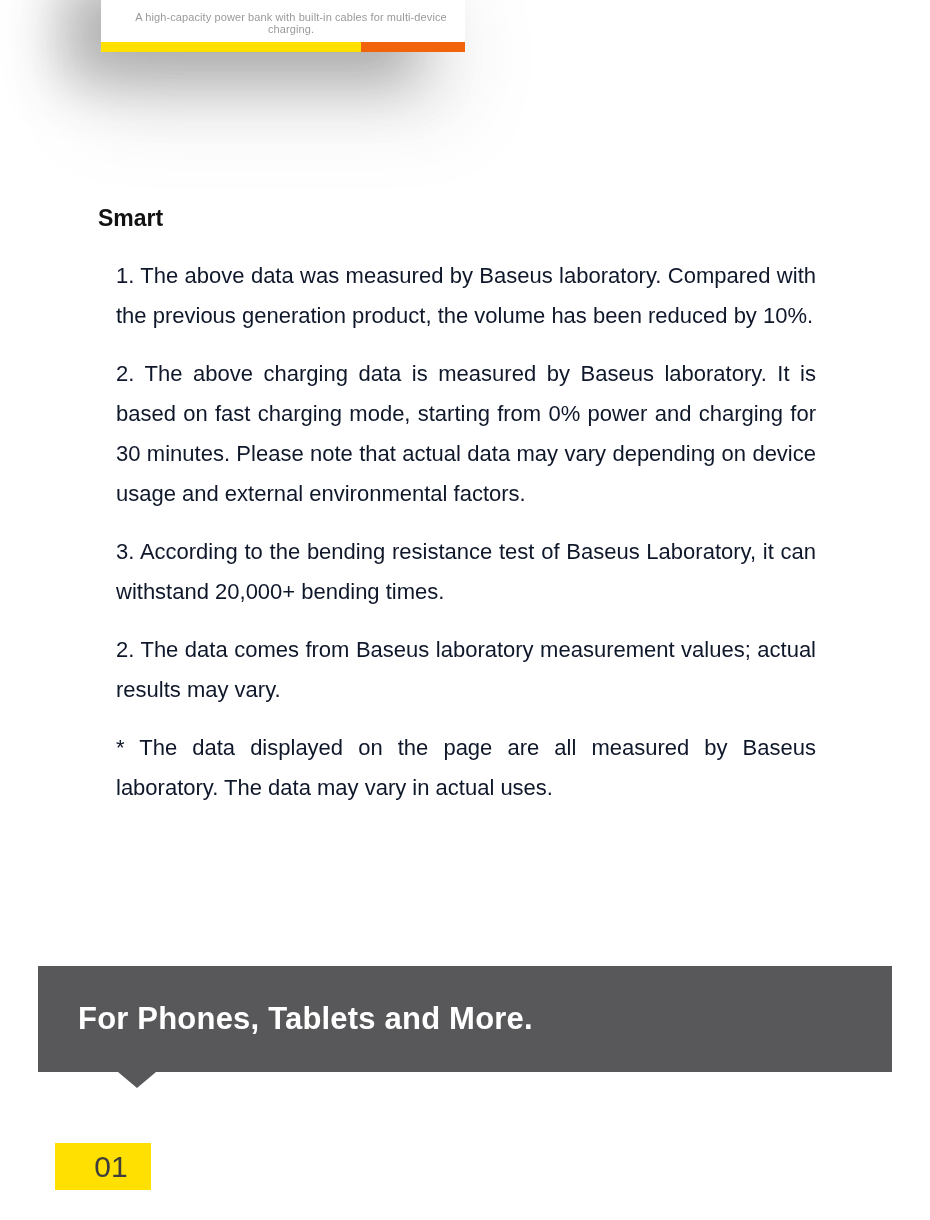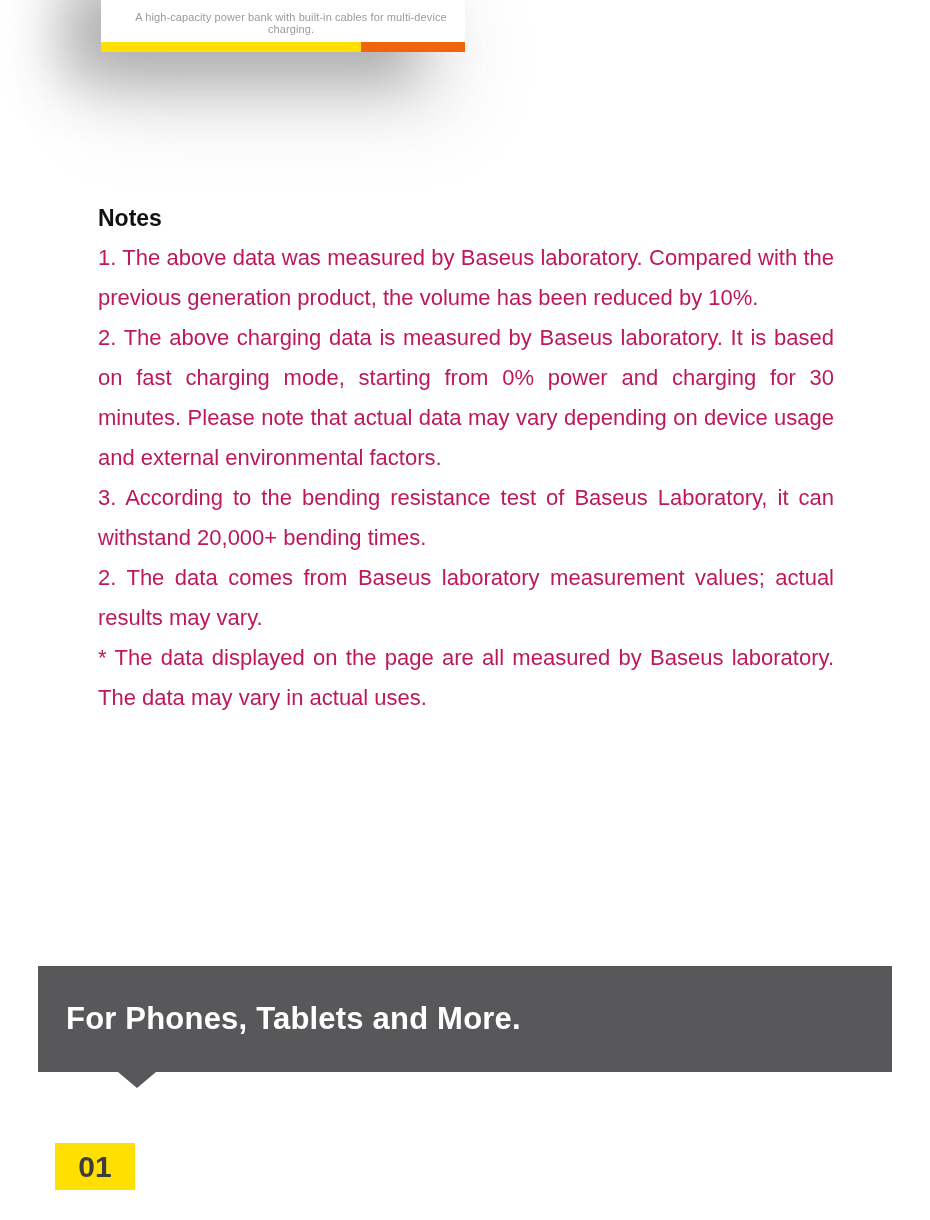--- a/index.html
+++ b/index.html
@@ -57,39 +57,39 @@
     color: #161616;
   }
   .notes h2 {
     margin: 0;
     font-size: 23px;
     font-weight: 700;
     line-height: 40px;
     color: #111111;
   }
   .notes p {
-    margin: 0;
+    margin: 18px;
     font-size: 22px;
     line-height: 40px;
     text-align: justify;
-    color: #be185d;
+    color: #0f172a;
   }
 
   
   .banner {
     position: absolute;
     left: 38px;
     top: 966px;
     width: 854px;
     height: 106px;
     background: #58585a;
   }
   .banner h1 {
     margin: 0;
-    padding-left: 28px;
+    padding-left: 40px;
     font-size: 31px;
     font-weight: 700;
     line-height: 106px;
     color: #ffffff;
     letter-spacing: 0.2px;
   }
   .banner-pointer {
     position: absolute;
     left: 118px;
     top: 1072px;
@@ -109,22 +109,23 @@
     align-items: center;
   }
   .feature-badge {
     width: 80px;
     height: 47px;
     background: #ffe000;
     display: flex;
     align-items: center;
     justify-content: center;
     font-size: 30px;
-    font-weight: 700;
+    font-weight: 400;
     color: #3d3d3d;
+    padding-left: 16px;
   }
   .feature-title {
     margin-left: 18px;
     font-size: 23px;
     font-weight: 700;
     color: #45453a;
     line-height: 47px;
     white-space: nowrap;
   }
 </style>
@@ -135,21 +136,21 @@
 
   <div class="top-card">
     <div class="card-subtitle">A high-capacity power bank with built-in cables for multi-device charging.</div>
     <div class="card-bars">
       <div class="bar-yellow"></div>
       <div class="bar-orange"></div>
     </div>
   </div>
 
   <section class="notes">
-    <h2>Notes</h2>
+    <h2>Smart</h2>
     <p>1. The above data was measured by Baseus laboratory. Compared with the previous generation product, the volume has been reduced by 10%.</p>
     <p>2. The above charging data is measured by Baseus laboratory. It is based on fast charging mode, starting from 0% power and charging for 30 minutes. Please note that actual data may vary depending on device usage and external environmental factors.</p>
     <p>3. According to the bending resistance test of Baseus Laboratory, it can withstand 20,000+ bending times.</p>
     <p>2. The data comes from Baseus laboratory measurement values; actual results may vary.</p>
     <p>* The data displayed on the page are all measured by Baseus laboratory. The data may vary in actual uses.</p>
   </section>
 
   <div class="banner">
     <h1>For Phones, Tablets and More.</h1>
   </div>

